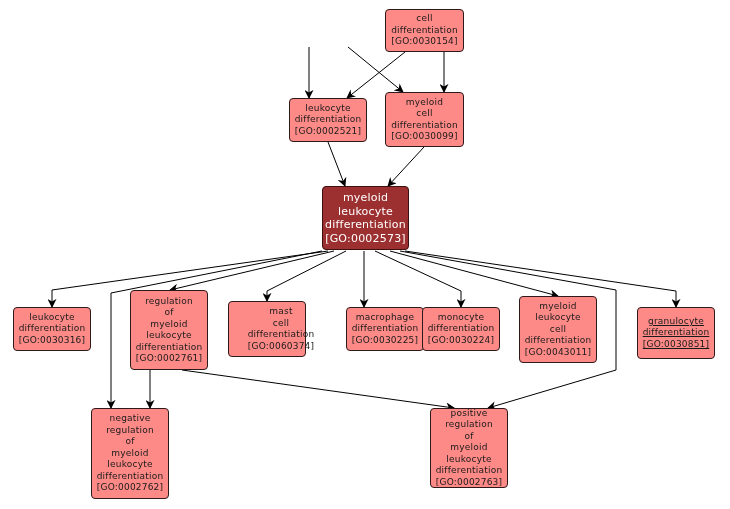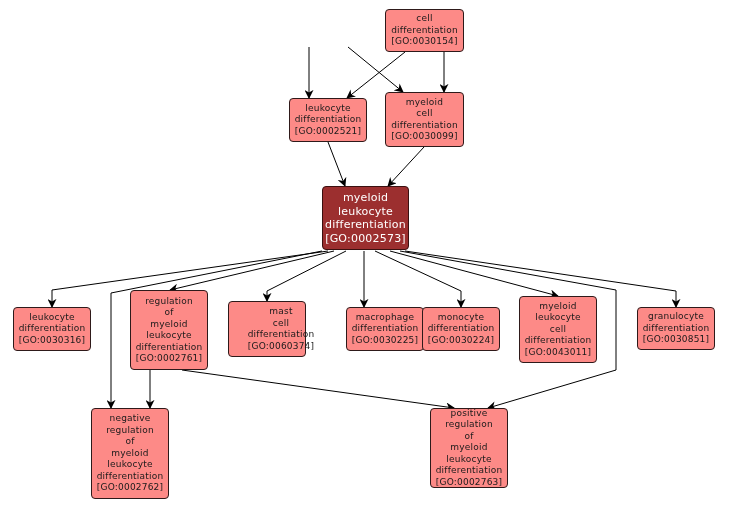--- a/index.html
+++ b/index.html
@@ -99,21 +99,21 @@
       <span>differentiation</span>
       <span>[GO:0030224]</span>
     </div>
     <div class="node" style="left: 519px; top: 296px; width: 78px; height: 67px;">
       <span>myeloid</span>
       <span>leukocyte</span>
       <span>cell</span>
       <span>differentiation</span>
       <span>[GO:0043011]</span>
     </div>
-    <div class="node" style="left: 637px; top: 307px; width: 78px; height: 43px;">
+    <div class="node" style="left: 637px; top: 307px; width: 78px; height: 52px; text-decoration: underline;">
       <span>granulocyte</span>
       <span>differentiation</span>
       <span>[GO:0030851]</span>
     </div>
     <div class="node" style="left: 91px; top: 408px; width: 78px; height: 91px;">
       <span>negative</span>
       <span>regulation</span>
       <span>of</span>
       <span>myeloid</span>
       <span>leukocyte</span>

